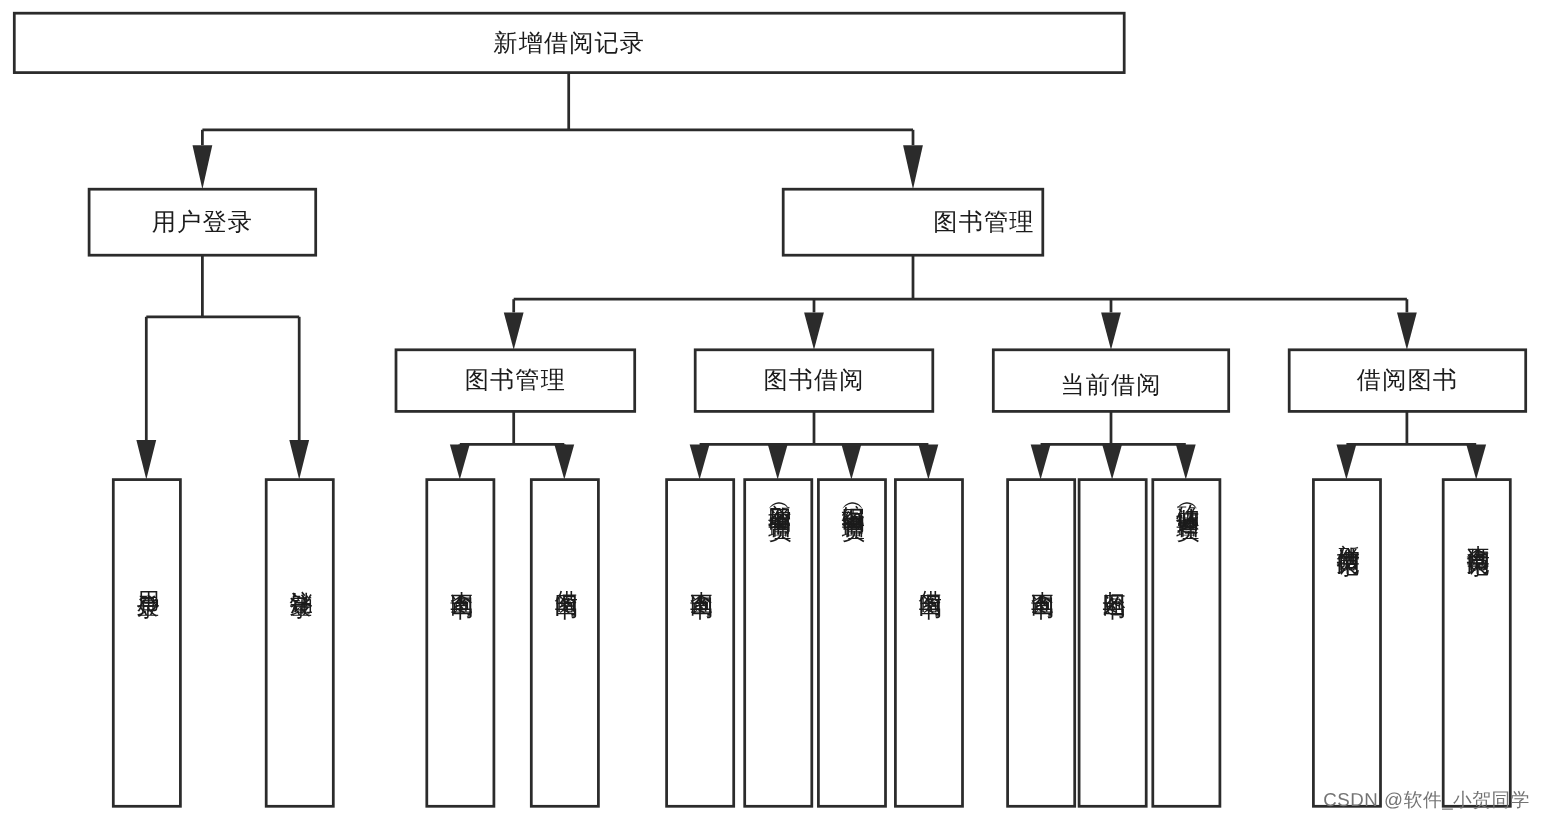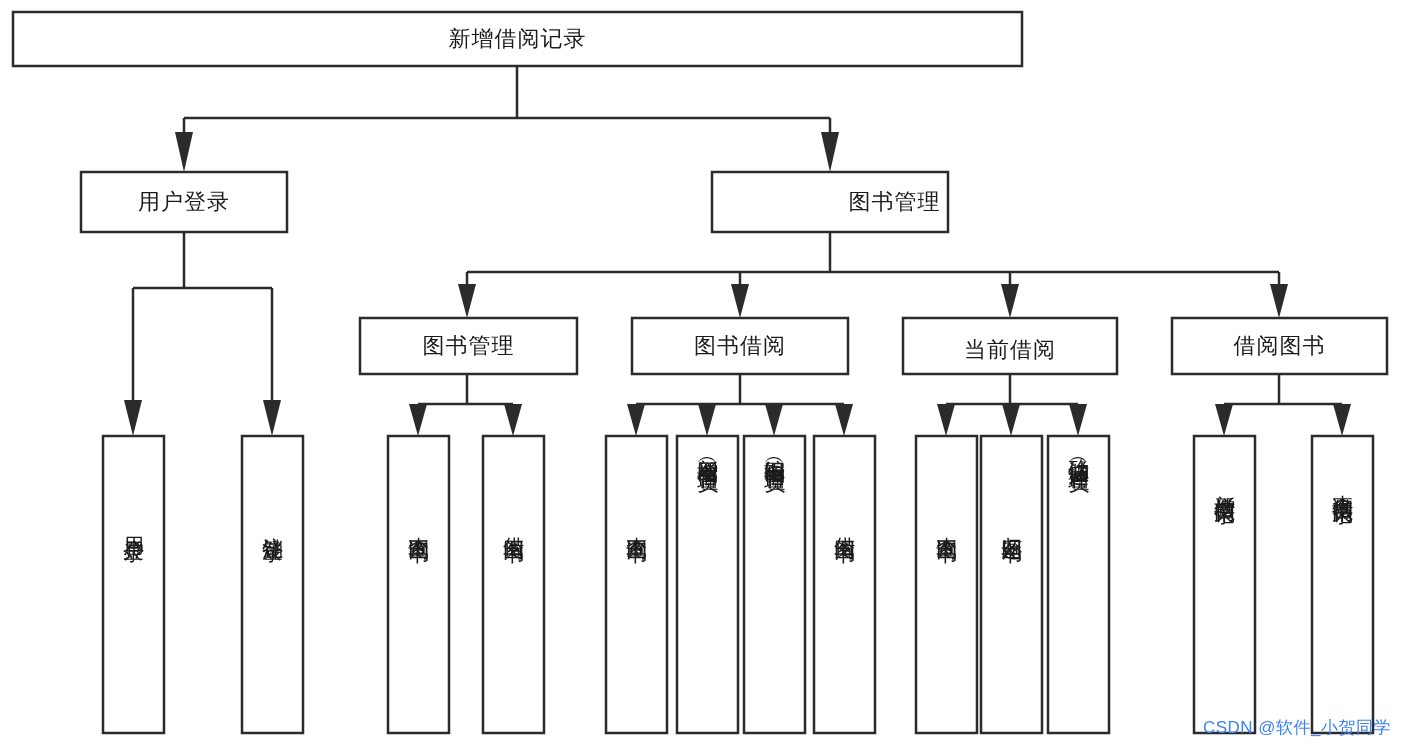--- a/index.html
+++ b/index.html
@@ -61,21 +61,21 @@
   }
   .arrow-head {
     fill: #2b2b2b;
     stroke: none;
   }
   #watermark {
     position: absolute;
     right: 14px;
     bottom: 8px;
     font-size: 17px;
-    color: #3b82f6;
+    color: #737373;
     letter-spacing: 0.5px;
     font-family: "Liberation Sans", "DejaVu Sans", sans-serif;
     pointer-events: none;
   }
 </style>
 </head>
 <body>
 
 <svg id="canvas" viewBox="0 0 1405 747">
 

